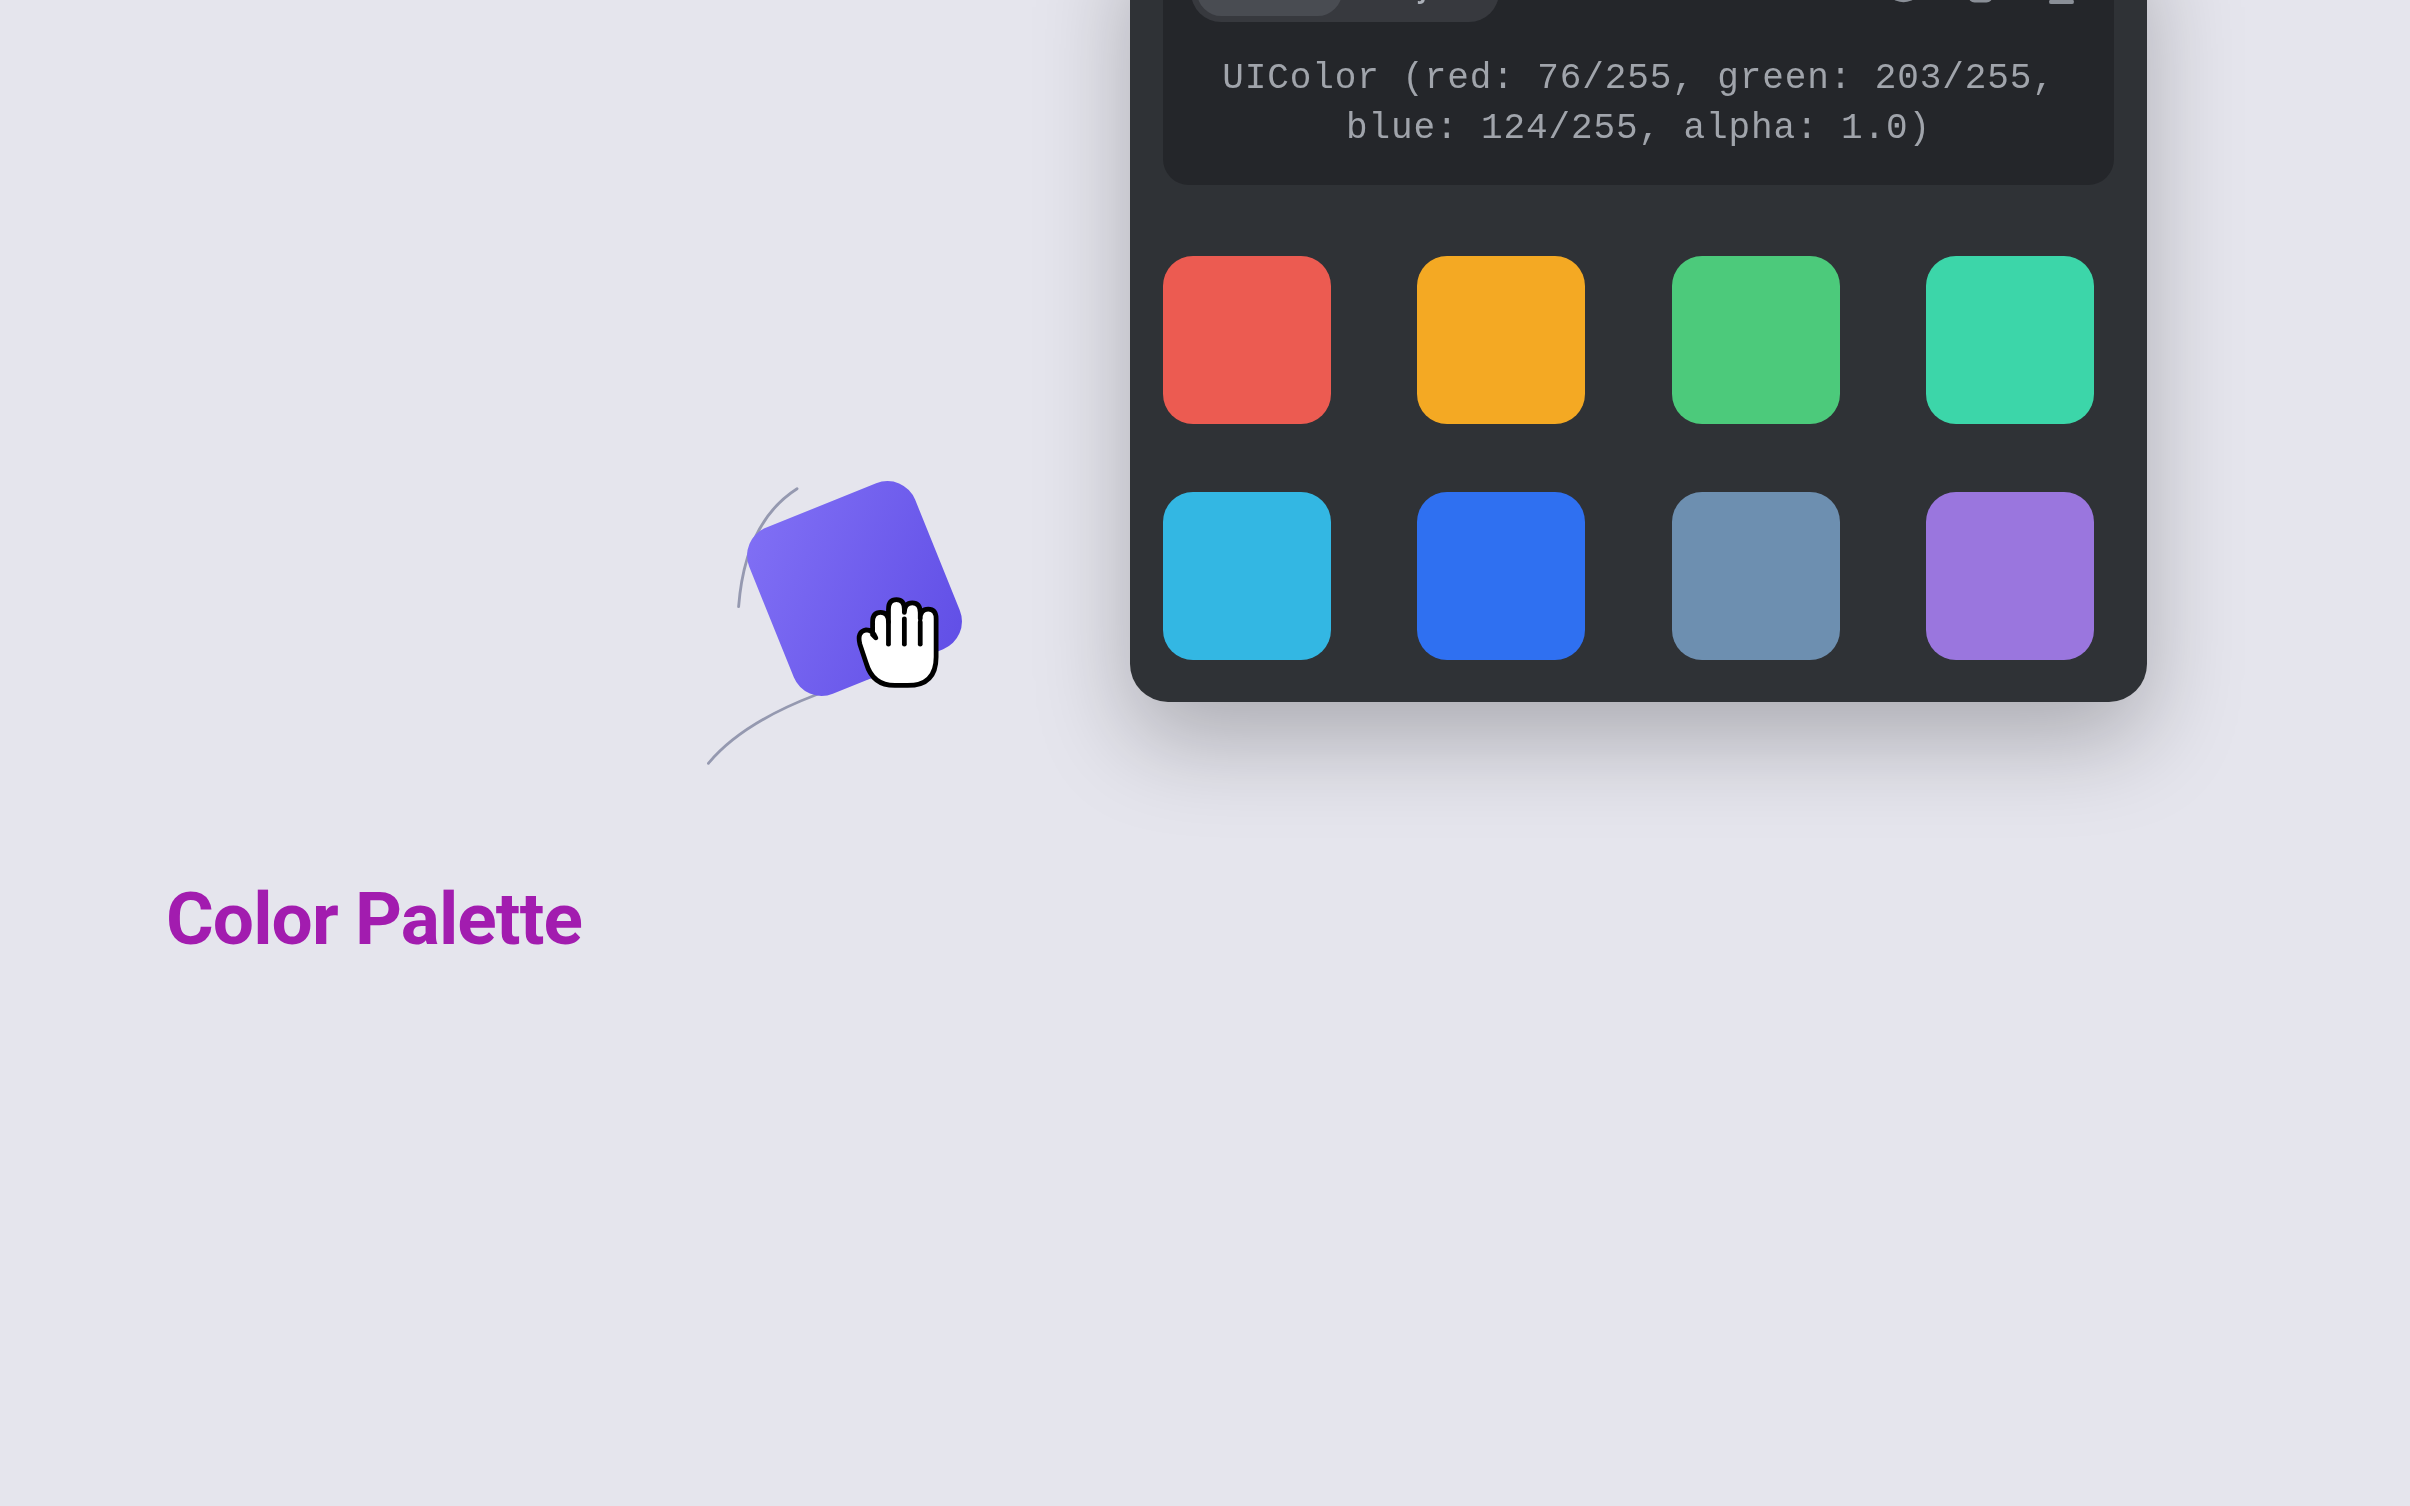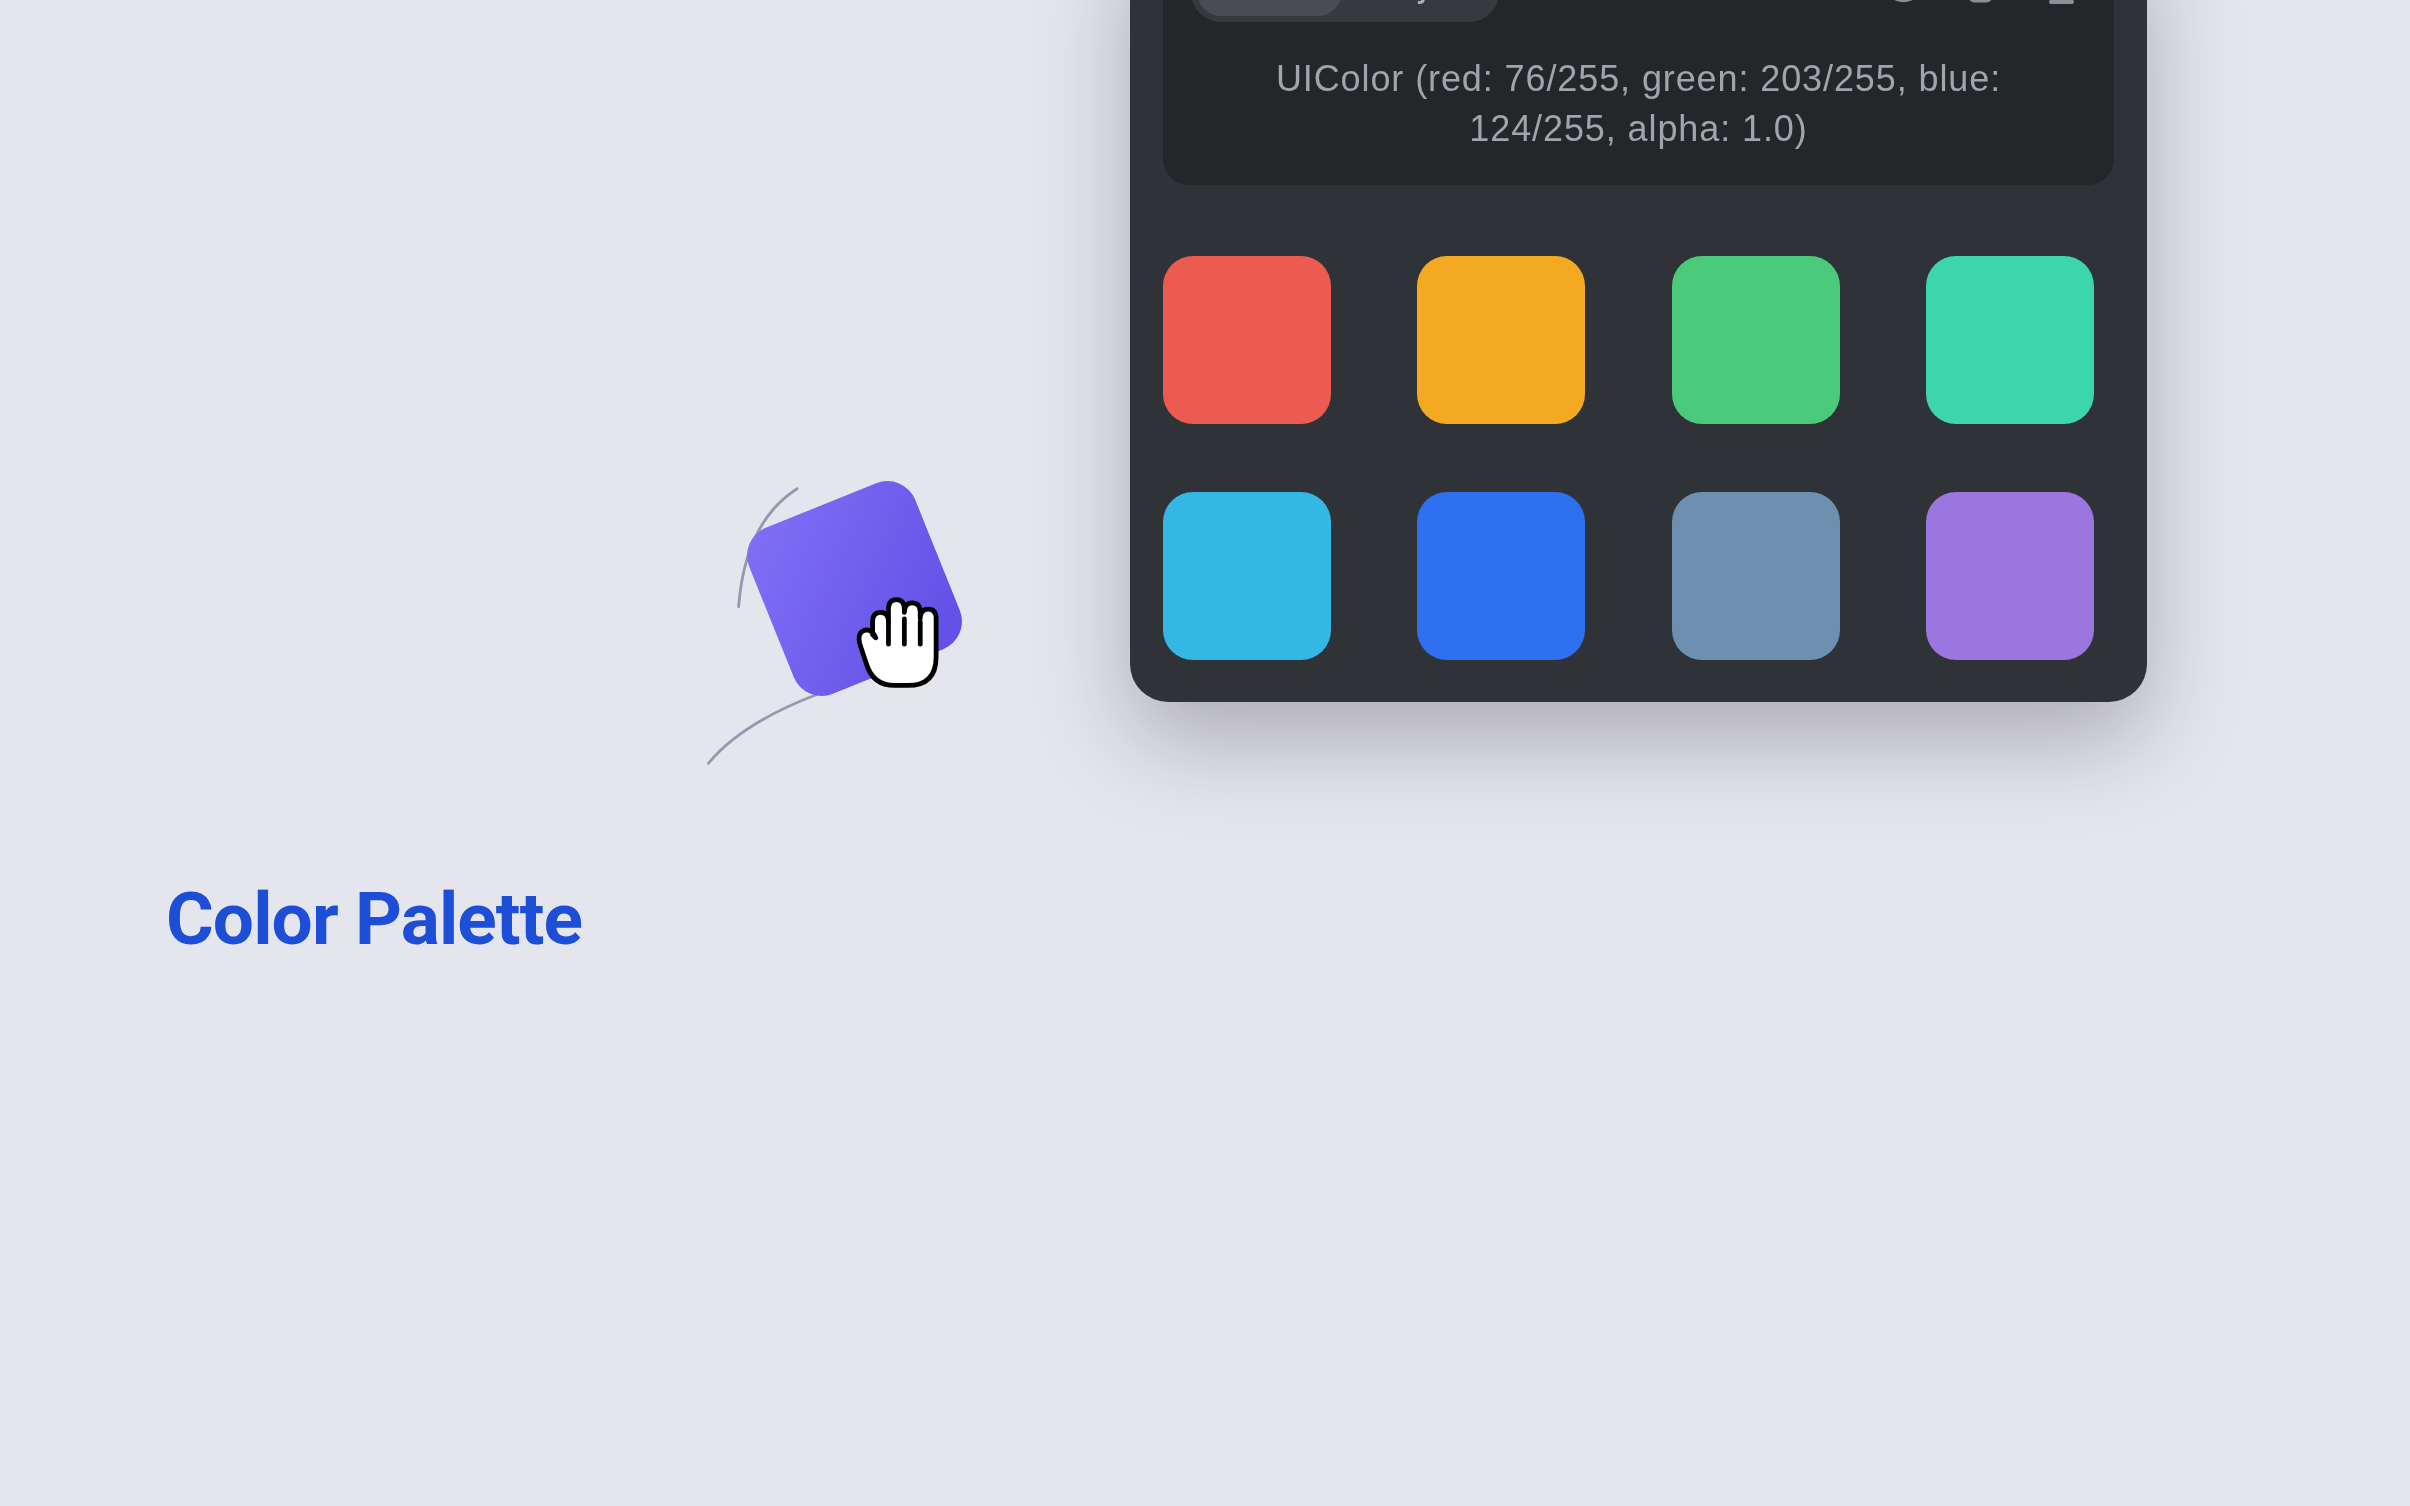--- a/index.html
+++ b/index.html
@@ -19,21 +19,21 @@
     
     .marketing-text {
       position: absolute;
       left: 166px;
       top: 876px;
     }
     
     .marketing-title {
       font-size: 73px;
       font-weight: 700;
-      color: #1d4ed8;
+      color: #a21caf;
       letter-spacing: -0.9px;
       margin-bottom: 26px;
     }
     
     .marketing-description {
       font-size: 52px;
       font-weight: 500;
       color: #111111;
       line-height: 1.4;
       max-width: 1177px;
@@ -99,21 +99,21 @@
       justify-content: center;
       color: #8a8f97;
     }
     
     .platform-icon svg {
       width: 100%;
       height: 100%;
     }
     
     .code-text {
-      font-family: Liberation Sans, sans-serif;
+      font-family: Liberation Mono, monospace;
       font-size: 36px;
       color: #a0a4ab;
       text-align: center;
       line-height: 1.4;
       letter-spacing: 0.9px;
       padding: 9.4px 19px 0;
     }
     
     .palette-grid {
       display: grid;

